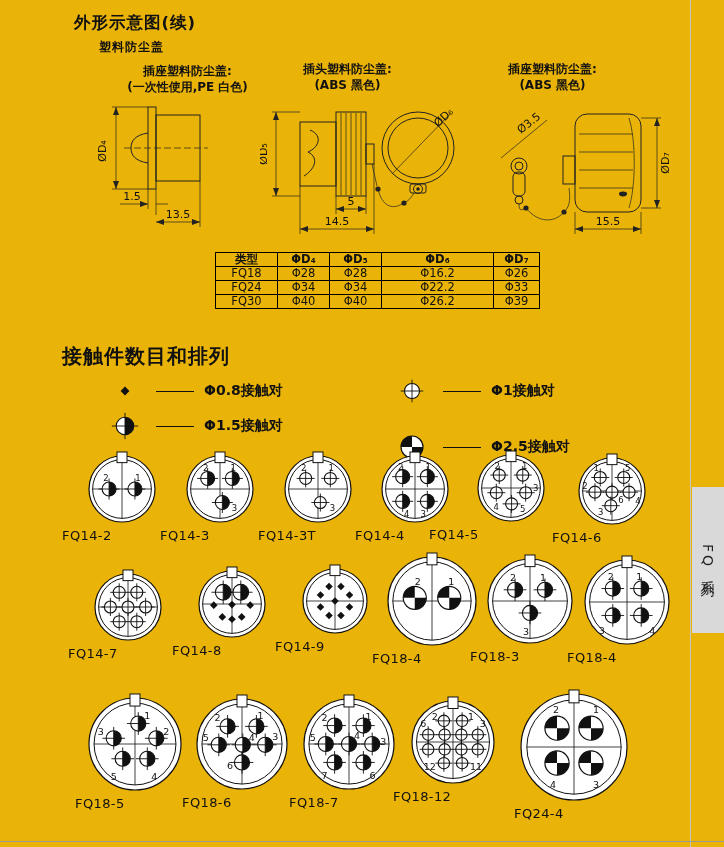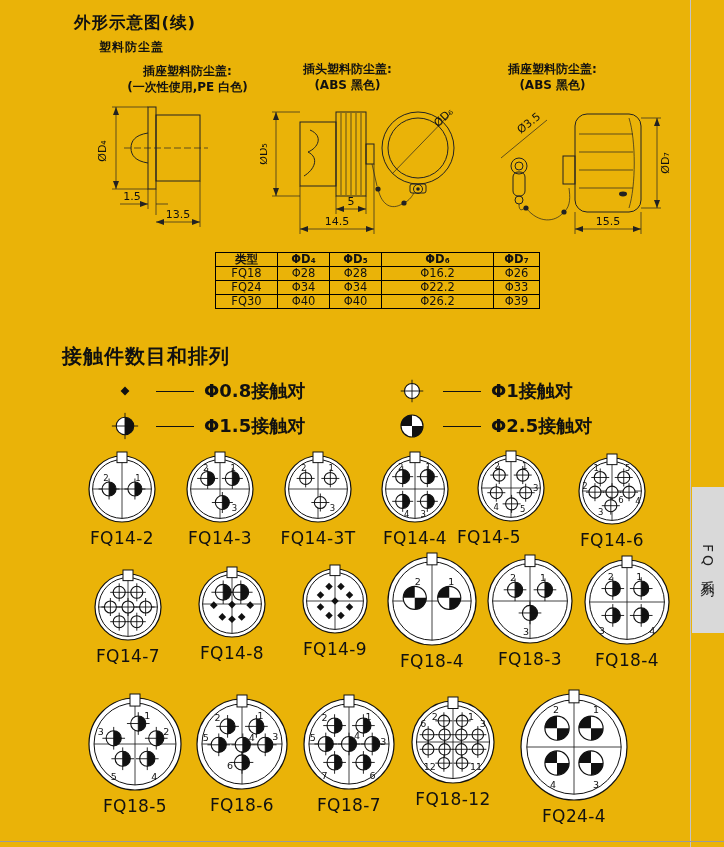--- a/index.html
+++ b/index.html
@@ -26,25 +26,25 @@
   #size-table th{font-weight:bold;}
   #size-table col:nth-child(1){width:62px;}
   #size-table col:nth-child(2){width:52px;}
   #size-table col:nth-child(3){width:52px;}
   #size-table col:nth-child(4){width:112px;}
   #size-table col:nth-child(5){width:46px;}
   
   #contacts-title{left:62px;top:343px;font-size:20px;font-weight:bold;letter-spacing:1px;}
   .legend-item{position:absolute;display:flex;align-items:center;height:28px;}
   .legend-dash{width:38px;border-top:1.6px solid #111;margin:0 10px 0 14px;}
-  .legend-label{font-size:18px;font-weight:bold;white-space:nowrap;}
+  .legend-label{font-size:14px;font-weight:bold;white-space:nowrap;}
   
   .conn{position:absolute;}
   .conn svg{display:block;}
-  .conn-label{position:absolute;width:120px;text-align:center;font-size:17px;letter-spacing:0.4px;white-space:nowrap;}
+  .conn-label{position:absolute;width:120px;text-align:left;font-size:13px;letter-spacing:0.4px;white-space:nowrap;}
   .conn text{fill:#111;}
   
   #right-edge{left:690px;top:0;width:1px;height:847px;background:#c4c4c4;}
   #bottom-edge{left:0;top:841px;width:724px;height:1px;background:#9a9a9a;}
   #side-tab{left:692px;top:487px;width:32px;height:146px;background:#d9d9d9;
     writing-mode:vertical-rl;text-orientation:mixed;display:flex;align-items:center;justify-content:center;
     font-size:14px;letter-spacing:3px;color:#222;}
 </style>
 </head>
 <body>
@@ -237,21 +237,21 @@
       <div class="legend-item" style="left: 108px; top: 412px;">
         <svg width="34" height="30">
           <circle cx="17" cy="15" r="8.75" fill="#fff" stroke="#111" stroke-width="1.1"></circle>
           <path d="M17,6.25 A8.75,8.75 0 0 1 17,23.75 Z" fill="#111"></path>
           <line x1="3.875" y1="15" x2="30.125" y2="15" stroke="#111" stroke-width="0.9"></line>
           <line x1="17" y1="1.875" x2="17" y2="28.125" stroke="#111" stroke-width="0.9"></line>
         </svg>
         <span class="legend-dash"></span>
         <span class="legend-label">Φ1.5接触对</span>
       </div>
-      <div class="legend-item" style="left: 395px; top: 412px;">
+      <div class="legend-item" style="left: 395px; top: 433px;">
         <svg width="34" height="30">
           <circle cx="17" cy="15" r="11" fill="#fff" stroke="#111" stroke-width="1.2"></circle>
           <path d="M17,15 L17,4 A11,11 0 0 0 6,15 Z" fill="#111"></path>
           <path d="M17,15 L17,26 A11,11 0 0 0 28,15 Z" fill="#111"></path>
         </svg>
         <span class="legend-dash"></span>
         <span class="legend-label">Φ2.5接触对</span>
       </div>
     </div>
 

